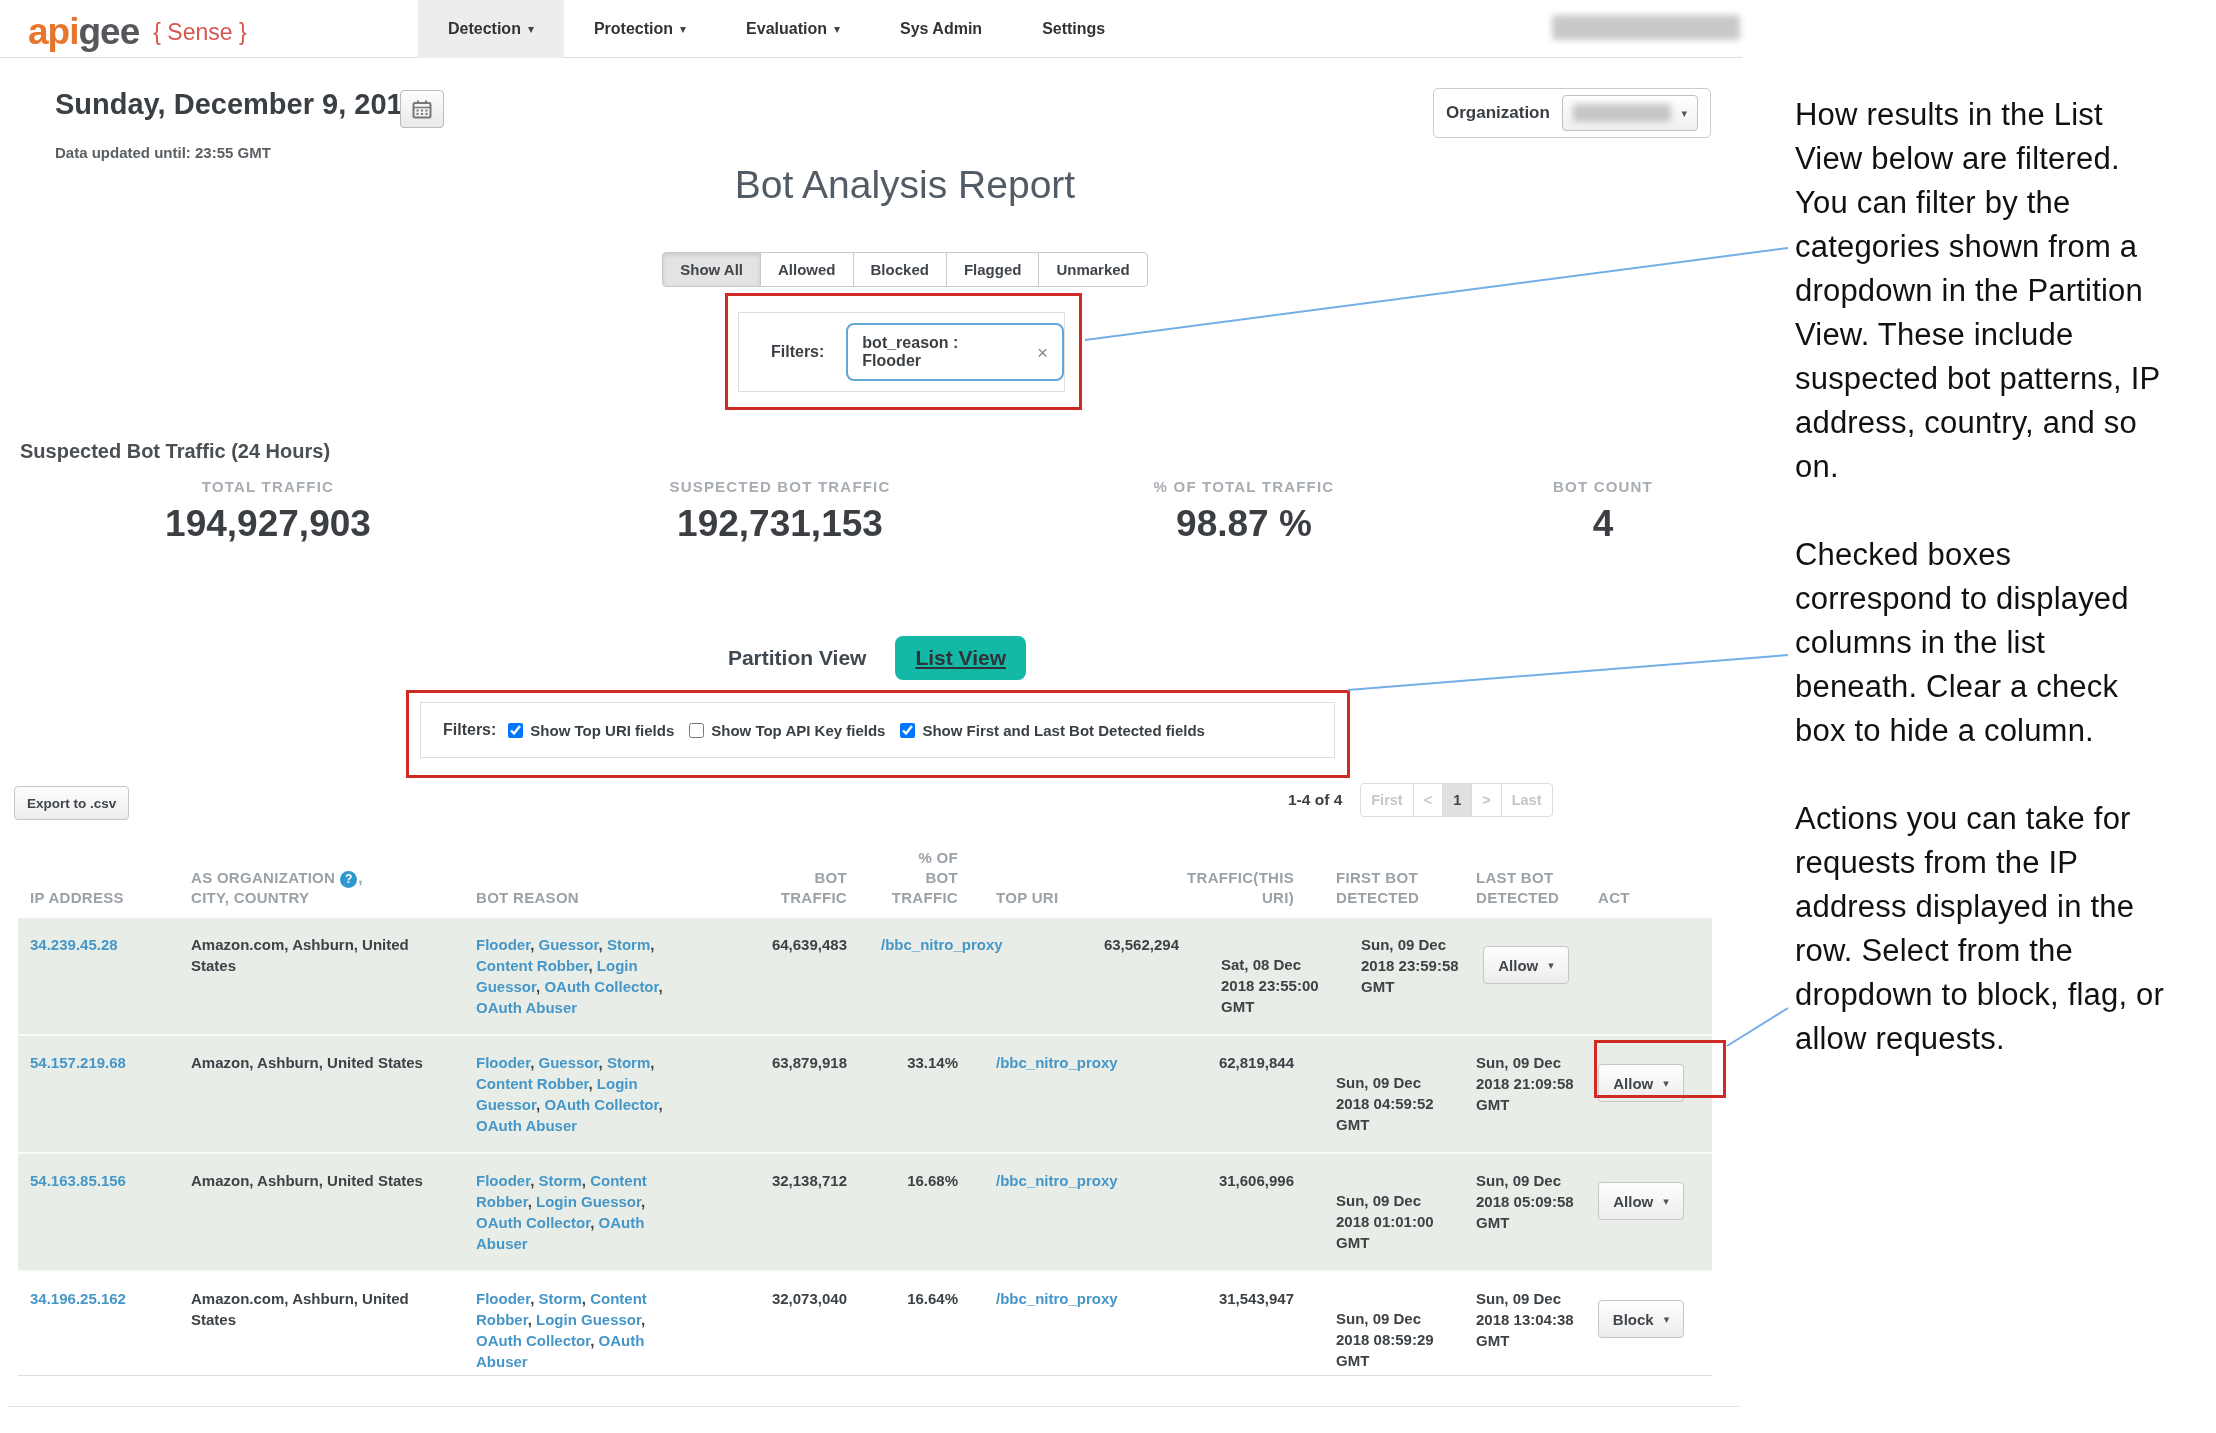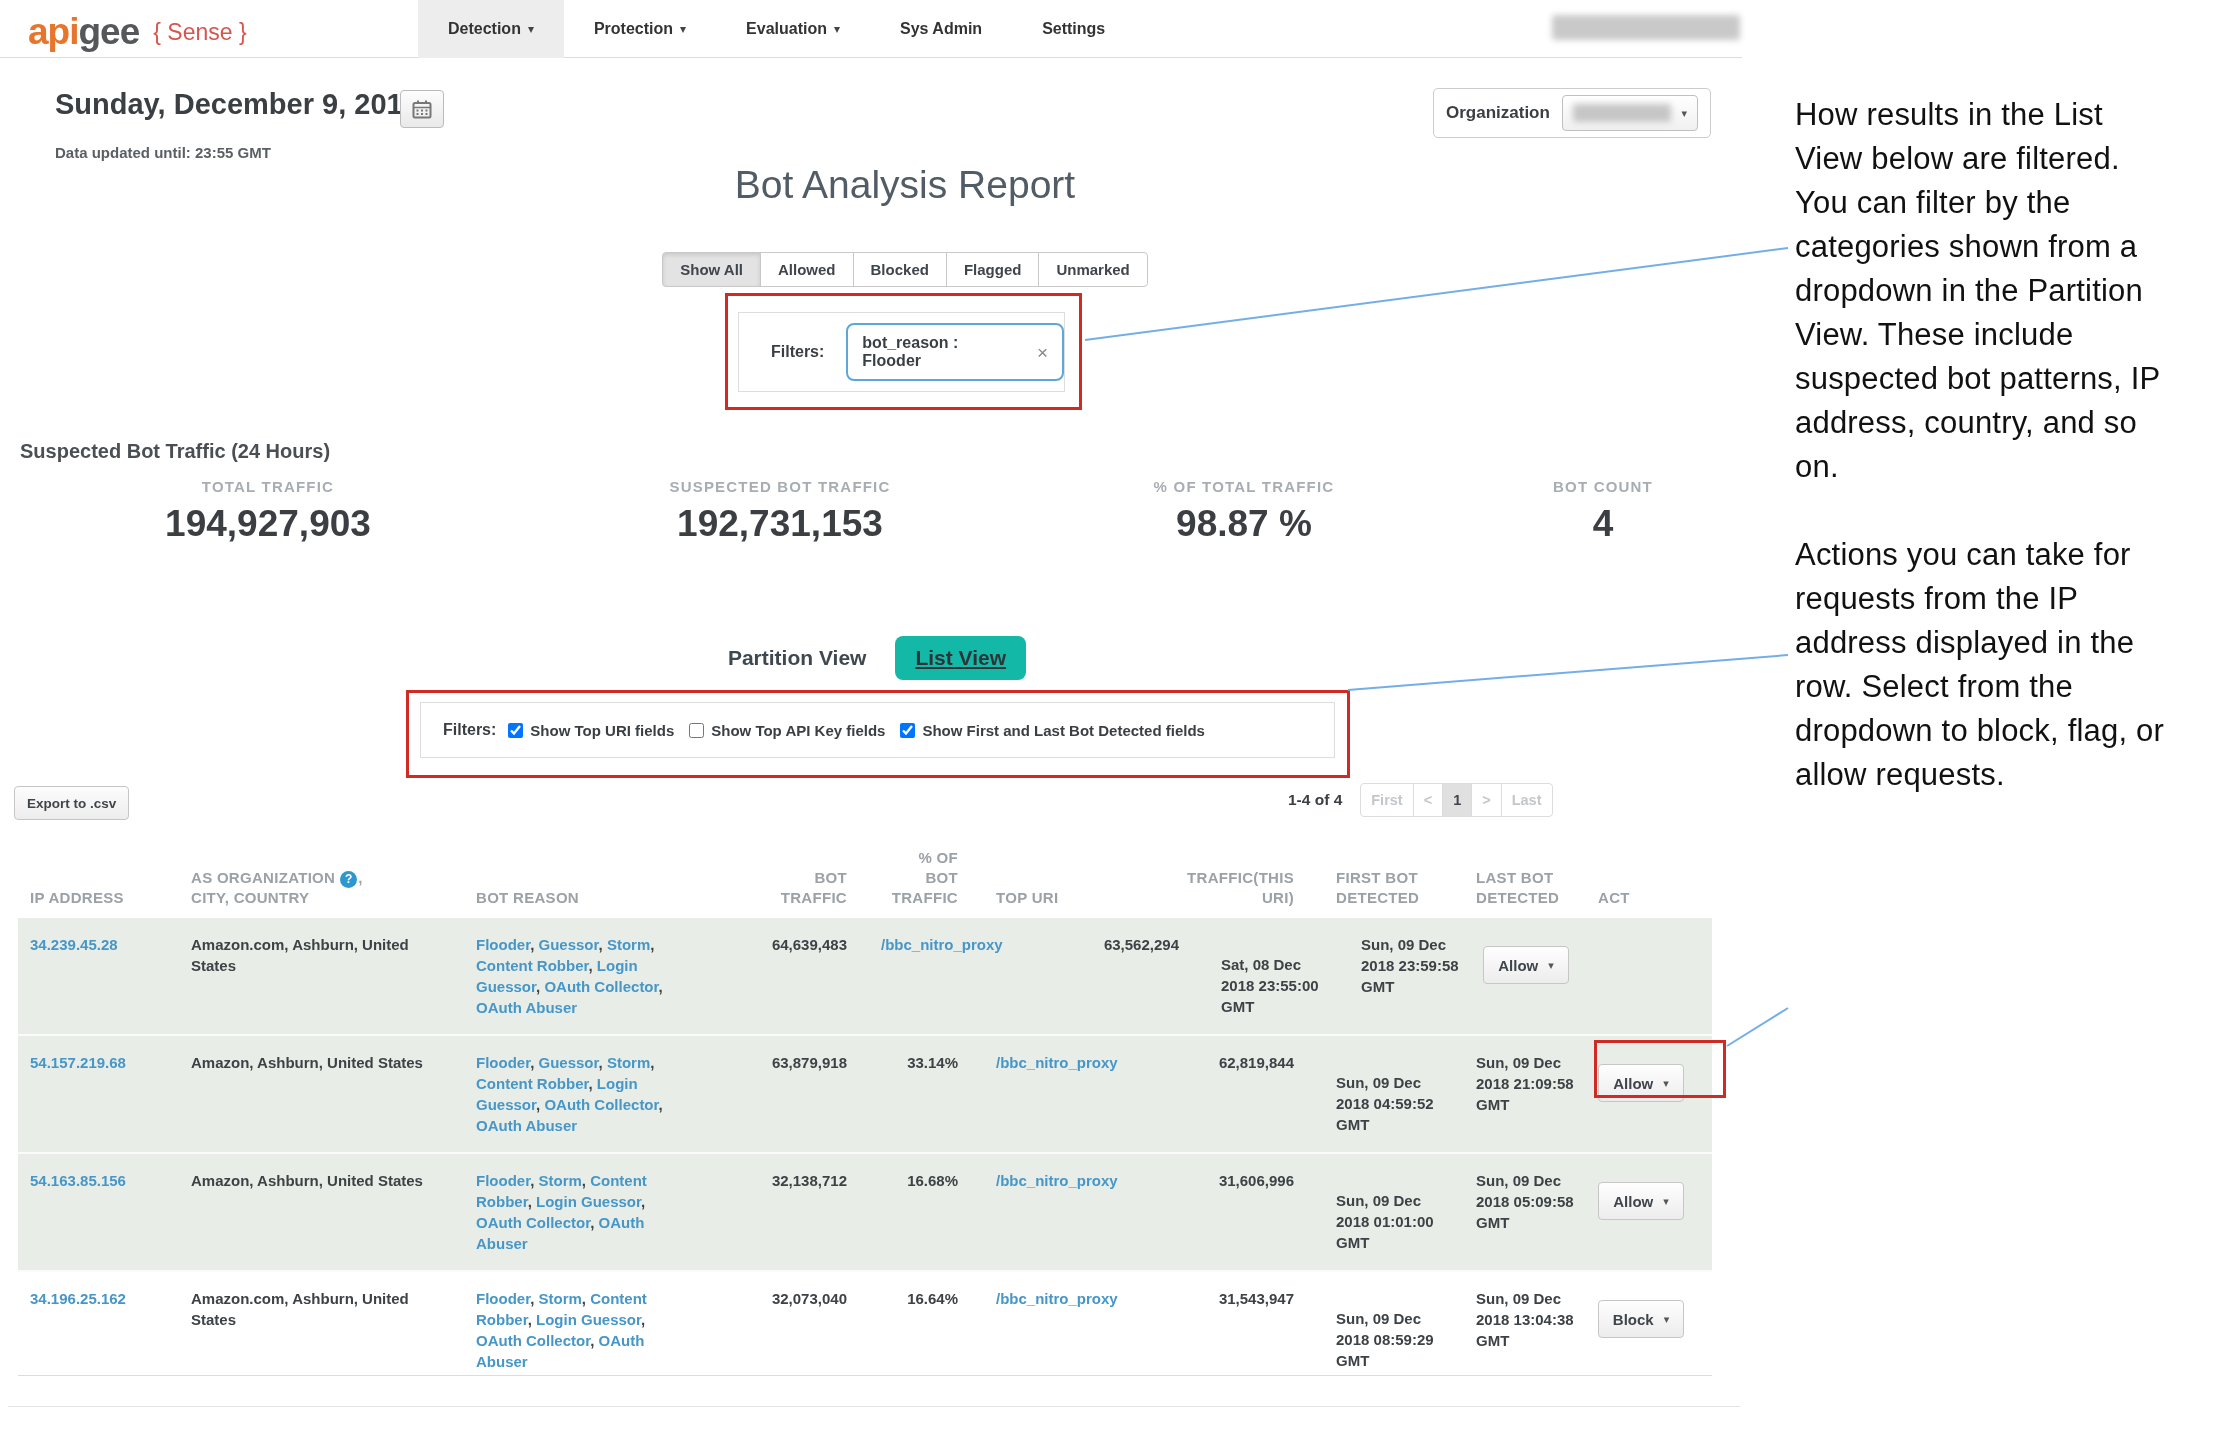--- a/index.html
+++ b/index.html
@@ -356,17 +356,18 @@
   <div class="red-box red-box-3"></div>
 
   <svg class="callouts">
     <line x1="1085" y1="340" x2="1788" y2="248" stroke="#74aee6" stroke-width="2"></line>
     <line x1="1348" y1="690" x2="1788" y2="655" stroke="#74aee6" stroke-width="2"></line>
     <line x1="1727" y1="1046" x2="1788" y2="1008" stroke="#74aee6" stroke-width="2"></line>
   </svg>
 
   <div class="annotations">
       <p>How results in the List View below are filtered. You can filter by the categories shown from a dropdown in the Partition View. These include suspected bot patterns, IP address, country, and so on.</p>
+      <p>Checked boxes correspond to displayed columns in the list beneath. Clear a check box to hide a column.</p>
       <p>Actions you can take for requests from the IP address displayed in the row. Select from the dropdown to block, flag, or allow requests.</p>
     </div>
 
   <div class="bottom-line"></div>
 </div>
 
 </body></html>

